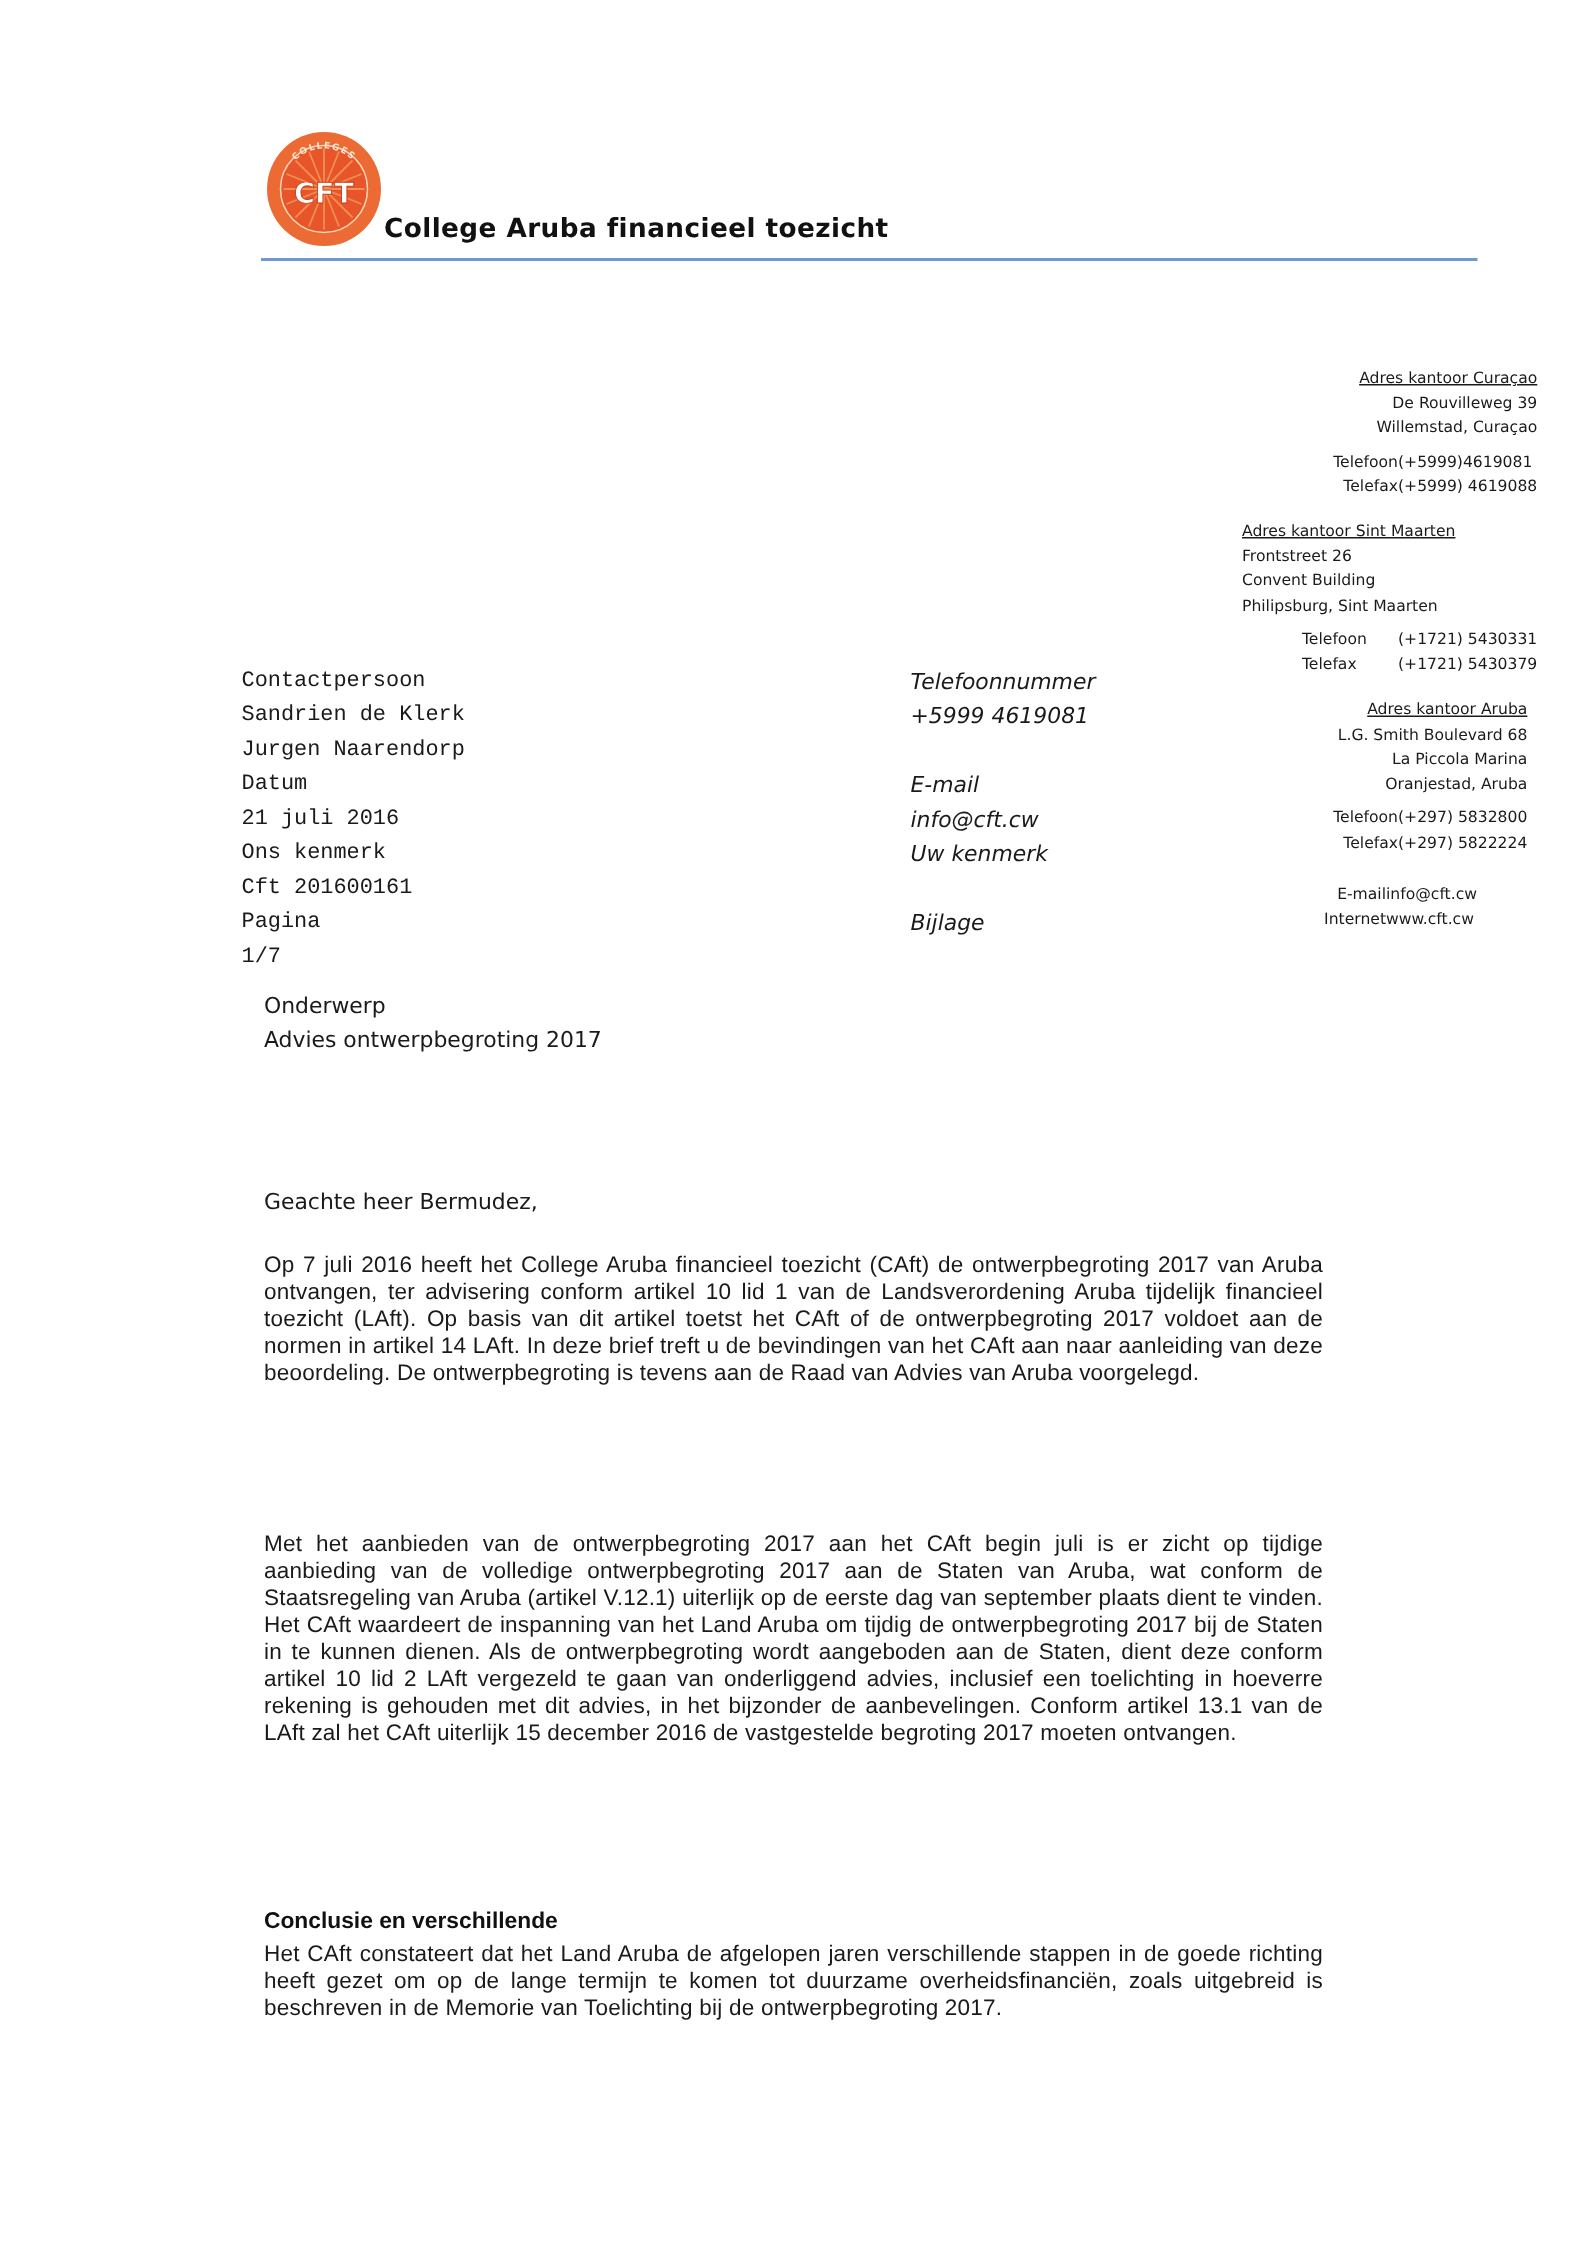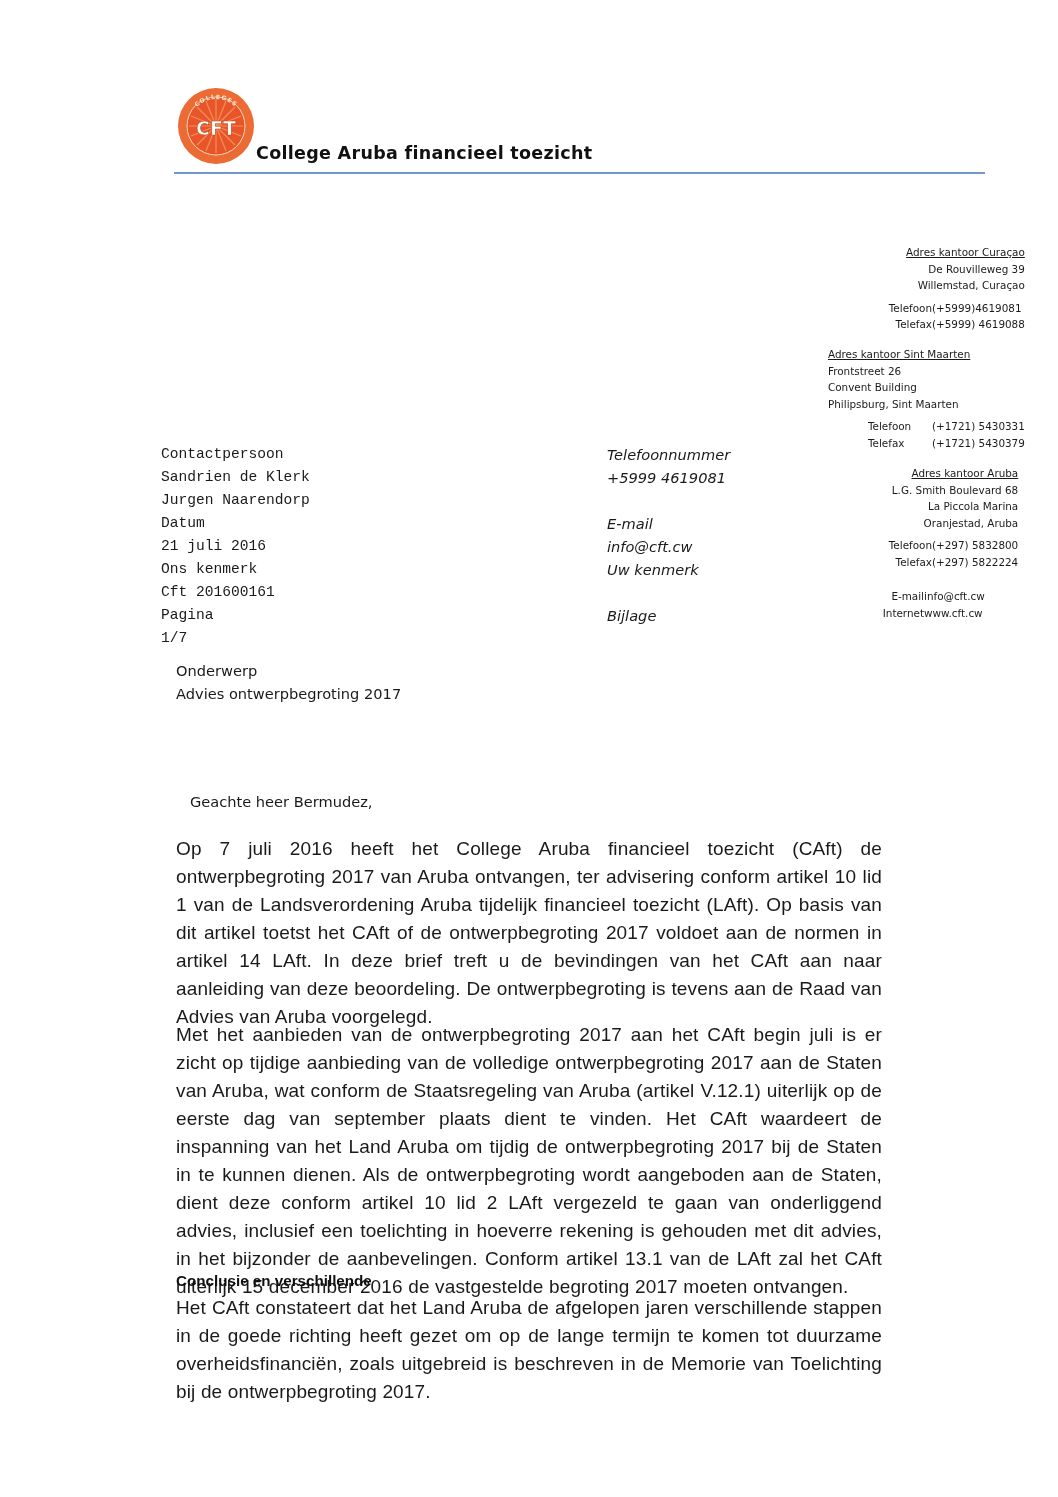--- a/index.html
+++ b/index.html
@@ -16,24 +16,24 @@
     }
     .header-rule {
       left: 174px; top: 172px; width: 811px; height: 2px; background: #6f98cf;
     }
     
     .t { font-size: 14.6px; line-height: 23px; color: #1a1a1a; white-space: nowrap; }
     .addr-block { left: 176px; top: 249px; }
     .meta-left { left: 161px; top: 443px; font-family: Liberation Mono, monospace; }
     .meta-right { left: 607px; top: 443px; font-style: italic; }
     .subject { left: 176px; top: 659px; }
-    .salutation { left: 190px; top: 790px; }
+    .salutation { left: 176px; top: 790px; }
     .para {
       position: absolute; left: 176px; width: 706px;
-      font-size: 19px; line-height: 28px; text-align: justify;
+      font-size: 15px; line-height: 18px; text-align: justify;
       font-family: "Liberation Sans", sans-serif; letter-spacing: 0.15px;
       color: #1a1a1a;
     }
     .para1 { top: 835px; }
     .para2 { top: 1021px; }
     .heading-bold {
       position: absolute; left: 176px; top: 1272px;
       font-family: "Liberation Sans", sans-serif; font-weight: bold;
       font-size: 15.2px; color: #111;
     }

